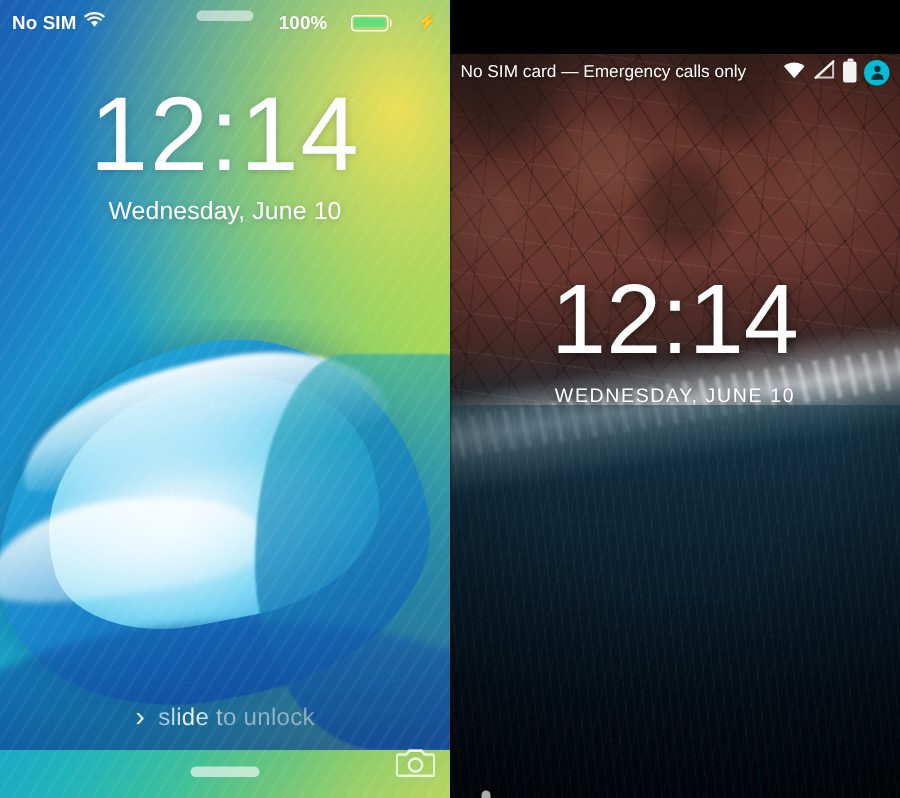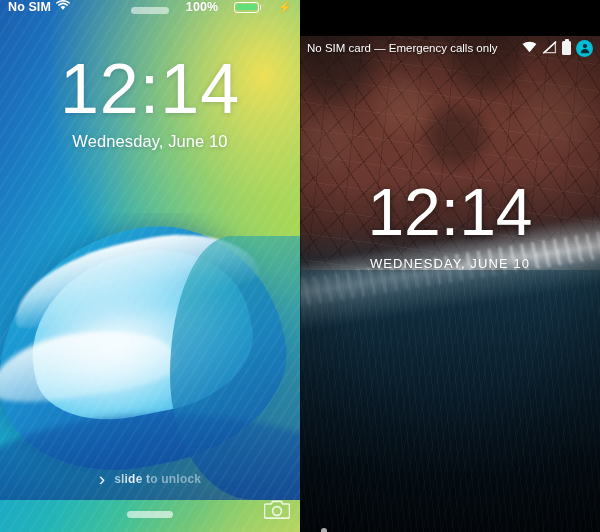--- a/index.html
+++ b/index.html
@@ -131,21 +131,21 @@
     mix-blend-mode: screen;
     pointer-events: none;
   }
 
   
   .ios-status {
     position: absolute;
     left: 0; right: 0; top: 0;
     height: 22px;
     display: flex;
-    align-items: flex-start;
+    align-items: flex-end;
     padding: 0 8px;
     color: #ffffff;
     font-size: 12.5px;
     font-weight: 700;
     letter-spacing: .1px;
     z-index: 6;
     text-shadow: 0 0 2px rgba(0,0,0,.12);
   }
   .ios-status-left { display: flex; align-items: center; gap: 5px; }
   .ios-status-right { display: flex; align-items: center; gap: 16px; margin-left: auto; }
@@ -226,22 +226,22 @@
     z-index: 5;
     color: rgba(255,255,255,.85);
   }
   .slide-chevron {
     font-size: 19px;
     font-weight: 300;
     line-height: 1;
     color: rgba(255,255,255,.9);
   }
   .slide-text {
-    font-size: 12px;
-    font-weight: 700;
+    font-size: 16px;
+    font-weight: 400;
     letter-spacing: .2px;
     background: linear-gradient(95deg,
       rgba(255,255,255,.55) 0%,
       rgba(255,255,255,.95) 22%,
       rgba(255,255,255,.5) 44%,
       rgba(255,255,255,.45) 100%);
     -webkit-background-clip: text;
     background-clip: text;
     color: transparent;
     text-shadow: none;

